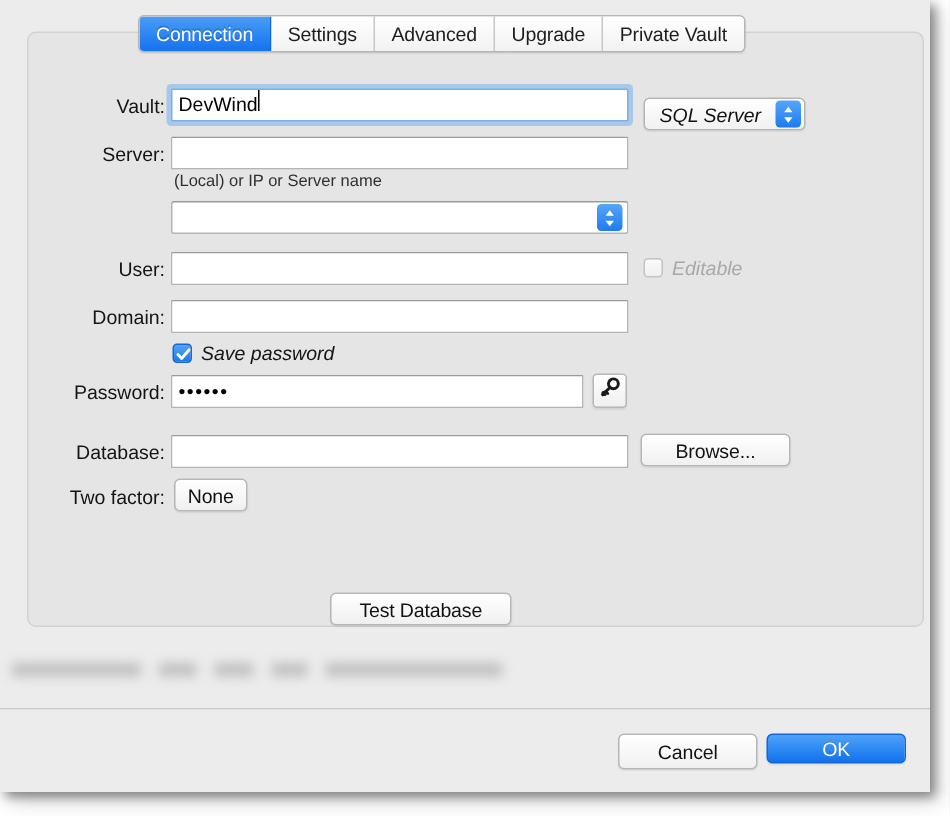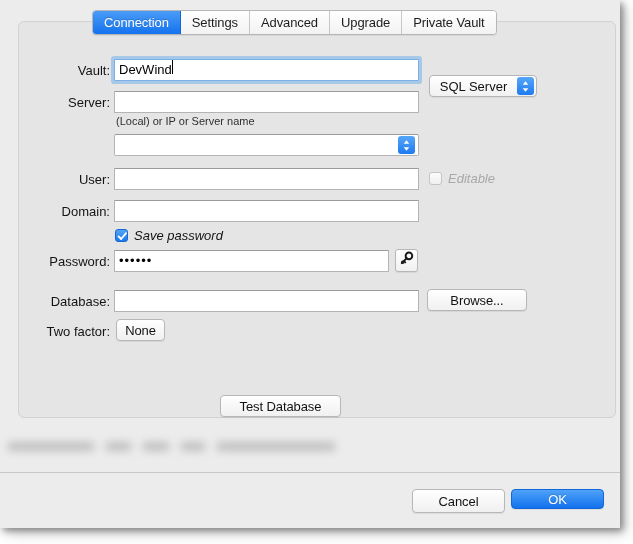--- a/index.html
+++ b/index.html
@@ -284,21 +284,21 @@
     <div class="tab">Upgrade</div>
     <div class="tab">Private Vault</div>
   </div>
 
   <div class="label" style="left:20px; top:63px; width:90px;">Vault:</div>
   <div class="field focused" style="left:114px; top:59px; width:305px; display:flex; align-items:flex-start;">
     <span>DevWind</span>
       <span class="caret"></span>
   </div>
 
-  <div class="popup" style="left:429px; top:75px; width:108px;">
+  <div class="popup" style="left:429px; top:65px; width:108px;font-style:italic;">
     <span class="ptext">SQL Server</span>
     <span class="stepper">
       <svg width="9" height="13" viewBox="0 0 9 13">
         <path d="M4.5 1.2 L7.3 4.8 L1.7 4.8 Z" fill="#ffffff"></path>
         <path d="M4.5 11.8 L1.7 8.2 L7.3 8.2 Z" fill="#ffffff"></path>
       </svg>
     </span>
   </div>
 
   <div class="label" style="left:20px; top:95px; width:90px;">Server:</div>

